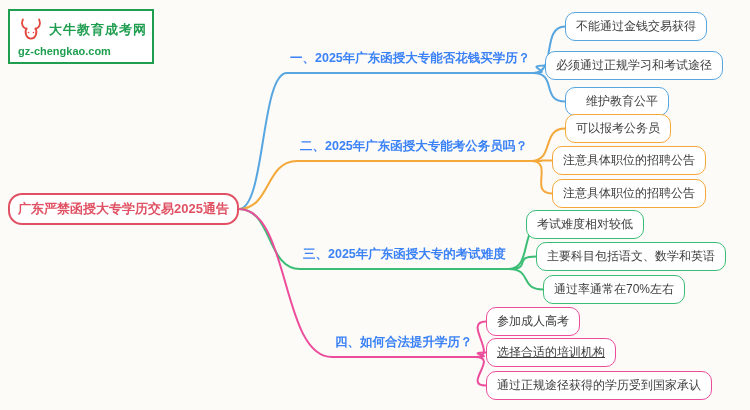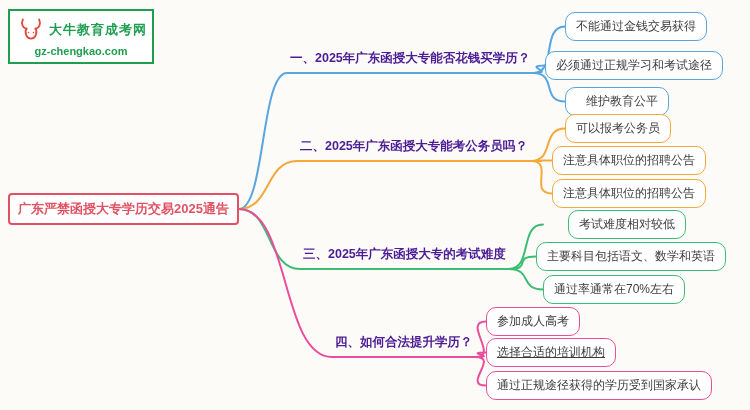--- a/index.html
+++ b/index.html
@@ -20,37 +20,37 @@
   .logo {
     left:8px; top:9px; width:146px;
     padding:6px 8px 5px 8px;
     border:2px solid #22a455;
     border-radius:0;
     background:#ffffff;
     color:#1f9e50;
   }
   .logo-row { display:flex; align-items:center; gap:5px; }
   .logo-title { font-size:13px; font-weight:bold; letter-spacing:1px; }
-  .logo-url { font-size:11px; font-weight:bold; text-align:center; margin-top:2px; }
+  .logo-url { font-size:11px; font-weight:bold; text-align:left; margin-top:2px; }
 
   
   .root {
     left:8px; top:193px;
-    border:2px solid; border-radius:4px;
+    border:2px solid; border-radius:14px;
     padding:5px 8px;
     font-size:13px; font-weight:600;
     background:#ffffff;
   }
 
   
   .branch {
     padding:0 3px 5px 3px;
     border-bottom:2px solid;
     font-size:12.5px; font-weight:600;
-    color:#4c1d95;
+    color:#3b82f6;
   }
 
   
   .leaf {
     border:1.5px solid; border-radius:10px;
     padding:5px 10px;
     font-size:12px; color:#3d3d3d;
     background:#ffffff;
   }
 </style>
@@ -102,21 +102,21 @@
   <div class="node leaf" style="left: 565px; top: 12px; border-color: rgb(88, 166, 224);">不能通过金钱交易获得</div>
 
   <div class="node branch" style="left: 332px; top: 334px; border-bottom-color: rgb(236, 77, 155);">四、如何合法提升学历？</div>
   <div class="node leaf" style="left: 545px; top: 51px; border-color: rgb(88, 166, 224);">必须通过正规学习和考试途径</div>
   <div class="node leaf" style="left: 565px; top: 87px; border-color: rgb(88, 166, 224); padding-left: 20px;">维护教育公平</div>
 
   <div class="node leaf" style="left: 565px; top: 114px; border-color: rgb(245, 168, 58);">可以报考公务员</div>
   <div class="node leaf" style="left: 552px; top: 146px; border-color: rgb(245, 168, 58);">注意具体职位的招聘公告</div>
   <div class="node leaf" style="left: 552px; top: 179px; border-color: rgb(245, 168, 58);">注意具体职位的招聘公告</div>
 
-  <div class="node leaf" style="left: 568px; top: 210px; border-color: rgb(60, 189, 118);">考试难度相对较低</div>
+  <div class="node leaf" style="left: 526px; top: 210px; border-color: rgb(60, 189, 118);">考试难度相对较低</div>
   <div class="node leaf" style="left: 536px; top: 242px; border-color: rgb(60, 189, 118);">主要科目包括语文、数学和英语</div>
   <div class="node leaf" style="left: 543px; top: 275px; border-color: rgb(60, 189, 118);">通过率通常在70%左右</div>
 
   <div class="node leaf" style="left: 486px; top: 307px; border-color: rgb(236, 77, 155);">参加成人高考</div>
   <div class="node leaf" style="left: 486px; top: 338px; border-color: rgb(236, 77, 155); text-decoration: underline;">选择合适的培训机构</div>
   <div class="node leaf" style="left: 486px; top: 371px; border-color: rgb(236, 77, 155);">通过正规途径获得的学历受到国家承认</div>
 
 </div>
 
 </body></html>

